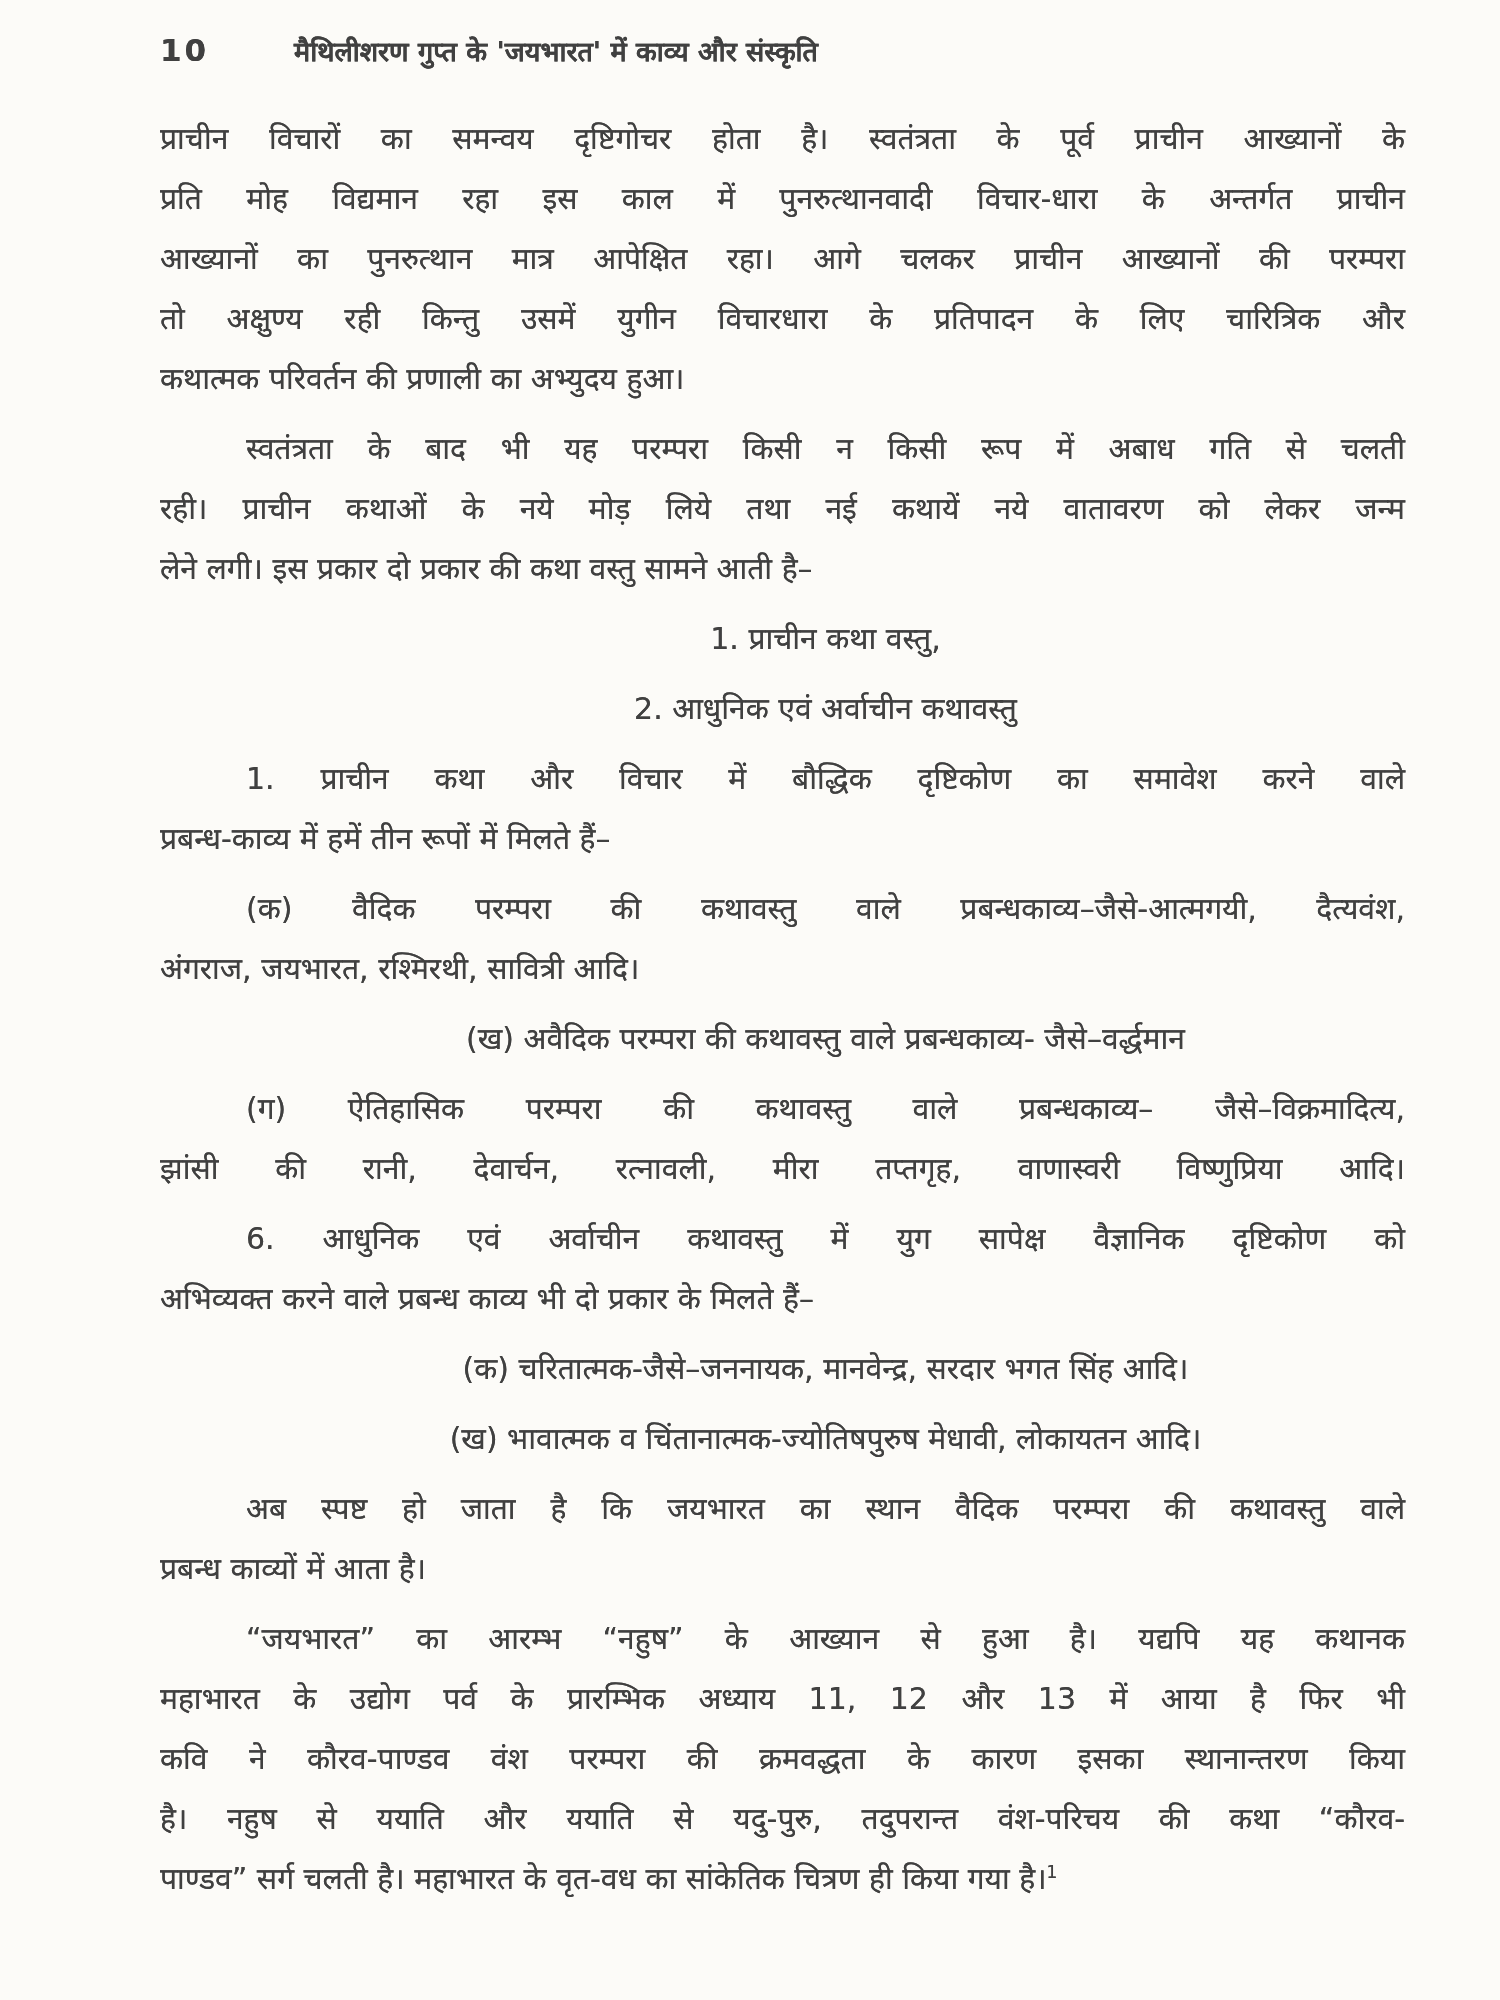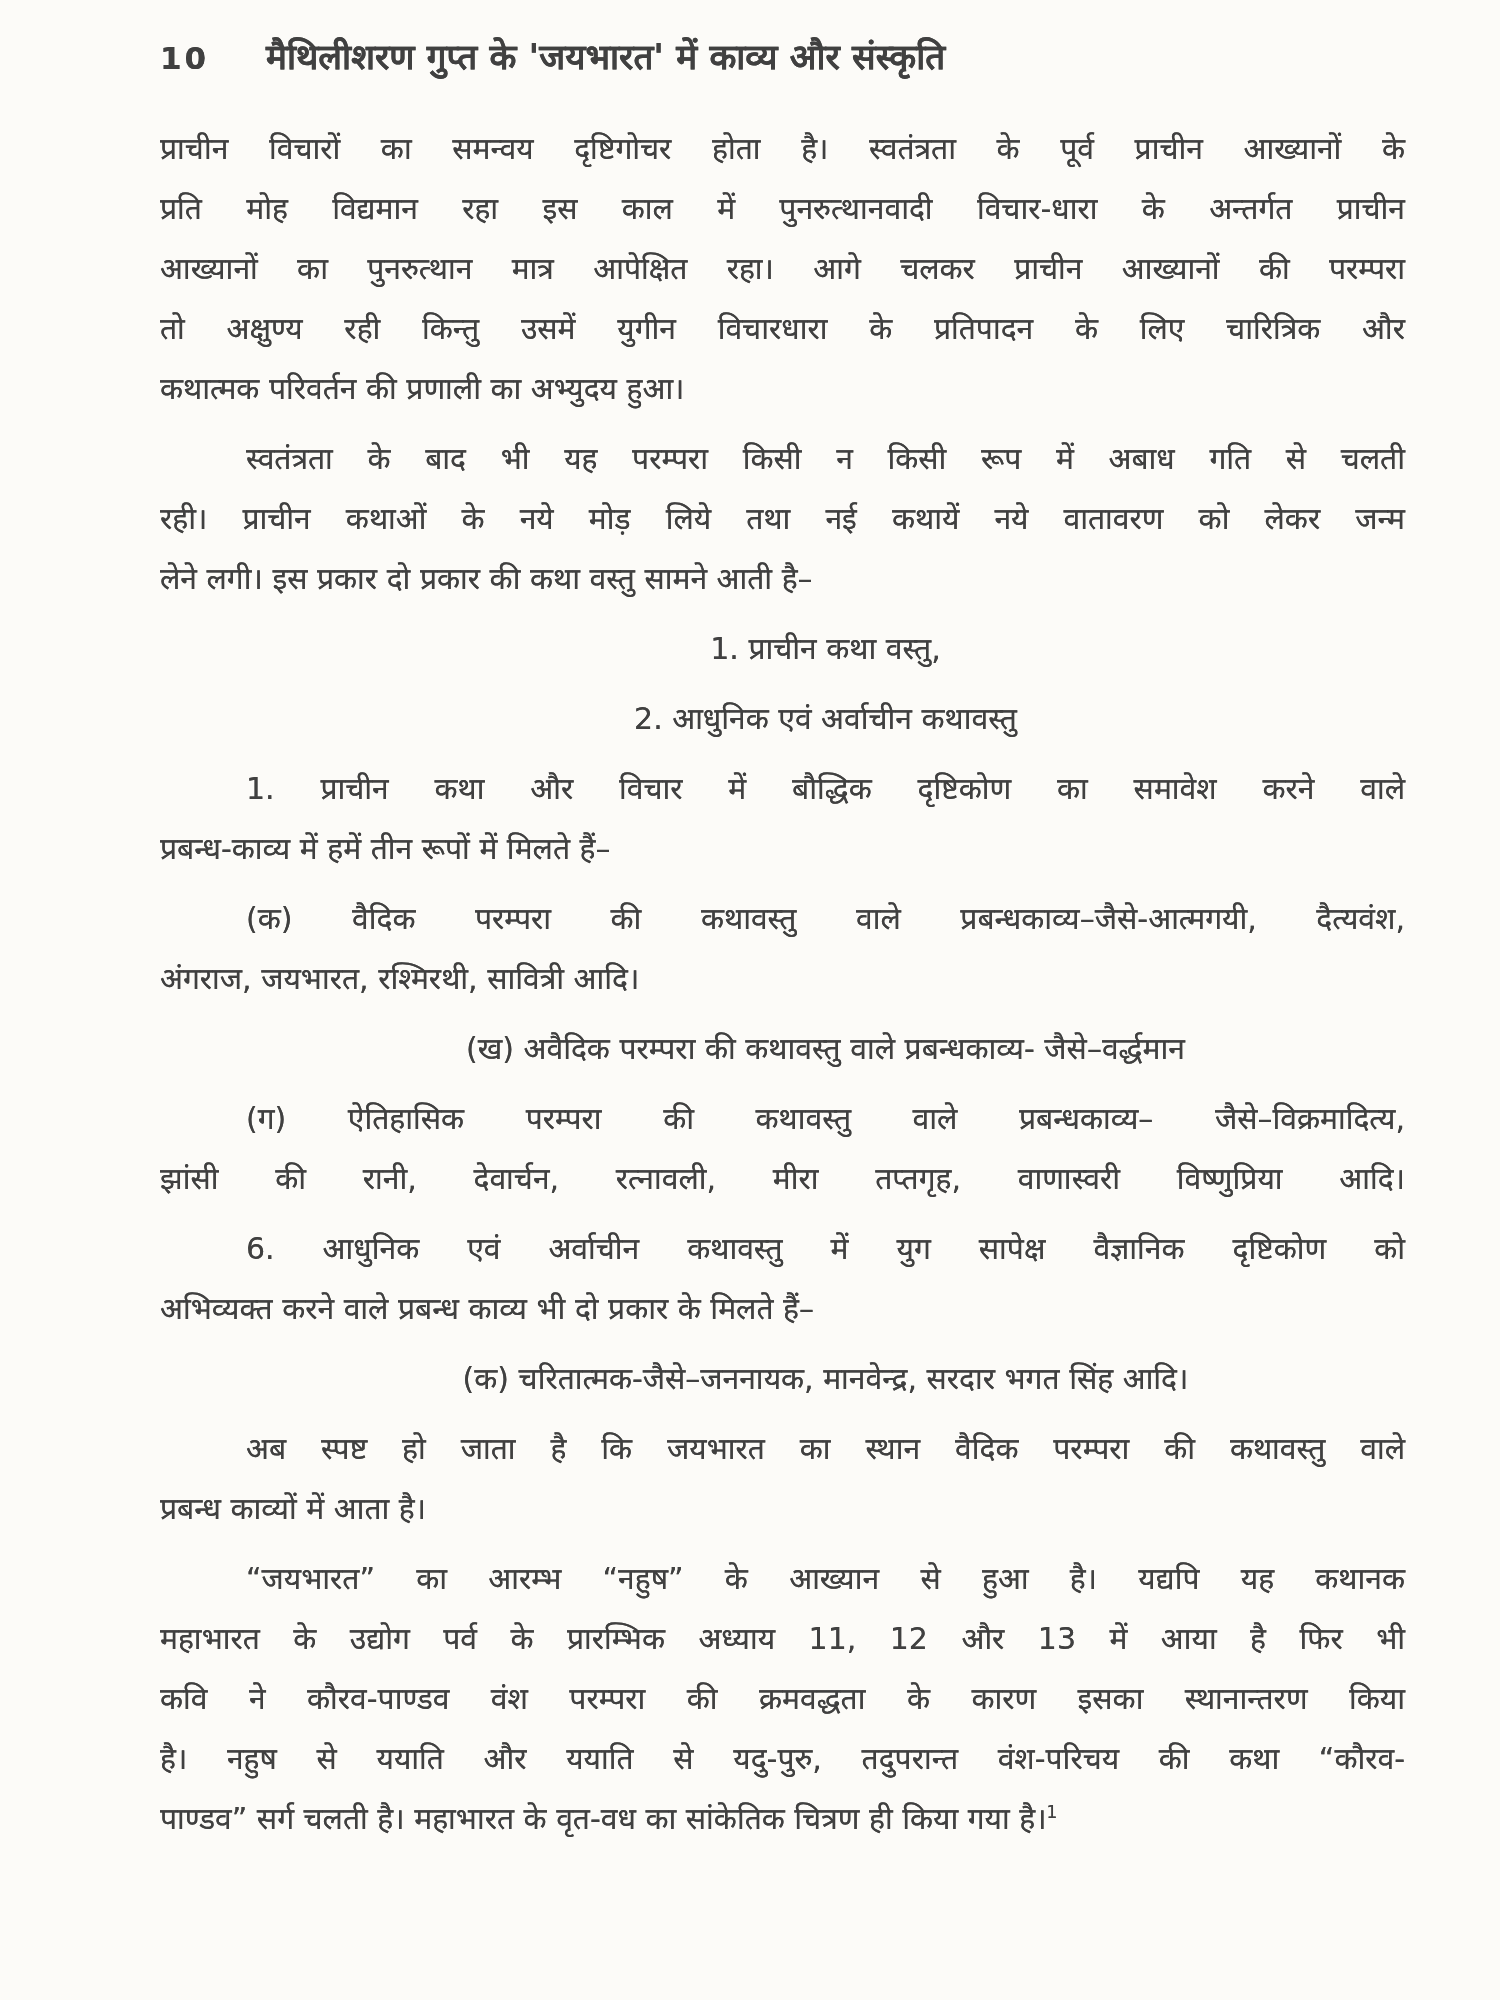--- a/index.html
+++ b/index.html
@@ -26,22 +26,23 @@
     align-items: baseline;
     font-weight: bold;
   }
   .page-num {
     width: 106px;
     font-size: 31px;
     letter-spacing: 3px;
     flex: 0 0 auto;
   }
   .title {
-    font-size: 35px;
+    font-size: 27px;
     white-space: nowrap;
+    margin-left: 28px;
   }
   .body {
     width: 1245px;
     margin-top: 40px;
     font-size: 30px;
     line-height: 60px;
   }
   .block {
     margin-top: 10px;
   }
@@ -109,20 +110,23 @@
         <div class="line j"><span>झांसी की रानी, देवार्चन, रत्नावली, मीरा तप्तगृह, वाणास्वरी विष्णुप्रिया आदि।</span></div>
       </div>
       <div class="block">
         <div class="line indent j"><span>6. आधुनिक एवं अर्वाचीन कथावस्तु में युग सापेक्ष वैज्ञानिक दृष्टिकोण को</span></div>
         <div class="line"><span>अभिव्यक्त करने वाले प्रबन्ध काव्य भी दो प्रकार के मिलते हैं–</span></div>
       </div>
       <div class="block">
         <div class="line indent"><span>(क) चरितात्मक-जैसे–जननायक, मानवेन्द्र, सरदार भगत सिंह आदि।</span></div>
       </div>
       <div class="block">
+        <div class="line indent"><span>(ख) भावात्मक व चिंतानात्मक-ज्योतिषपुरुष मेधावी, लोकायतन आदि।</span></div>
+      </div>
+      <div class="block">
         <div class="line indent j"><span>अब स्पष्ट हो जाता है कि जयभारत का स्थान वैदिक परम्परा की कथावस्तु वाले</span></div>
         <div class="line"><span>प्रबन्ध काव्यों में आता है।</span></div>
       </div>
       <div class="block">
         <div class="line indent j"><span>“जयभारत” का आरम्भ “नहुष” के आख्यान से हुआ है। यद्यपि यह कथानक</span></div>
         <div class="line j"><span>महाभारत के उद्योग पर्व के प्रारम्भिक अध्याय 11, 12 और 13 में आया है फिर भी</span></div>
         <div class="line j"><span>कवि ने कौरव-पाण्डव वंश परम्परा की क्रमवद्धता के कारण इसका स्थानान्तरण किया</span></div>
         <div class="line j"><span>है। नहुष से ययाति और ययाति से यदु-पुरु, तदुपरान्त वंश-परिचय की कथा “कौरव-</span></div>
         <div class="line"><span>पाण्डव” सर्ग चलती है। महाभारत के वृत-वध का सांकेतिक चित्रण ही किया गया है।</span><sup>1</sup></div>
       </div>

